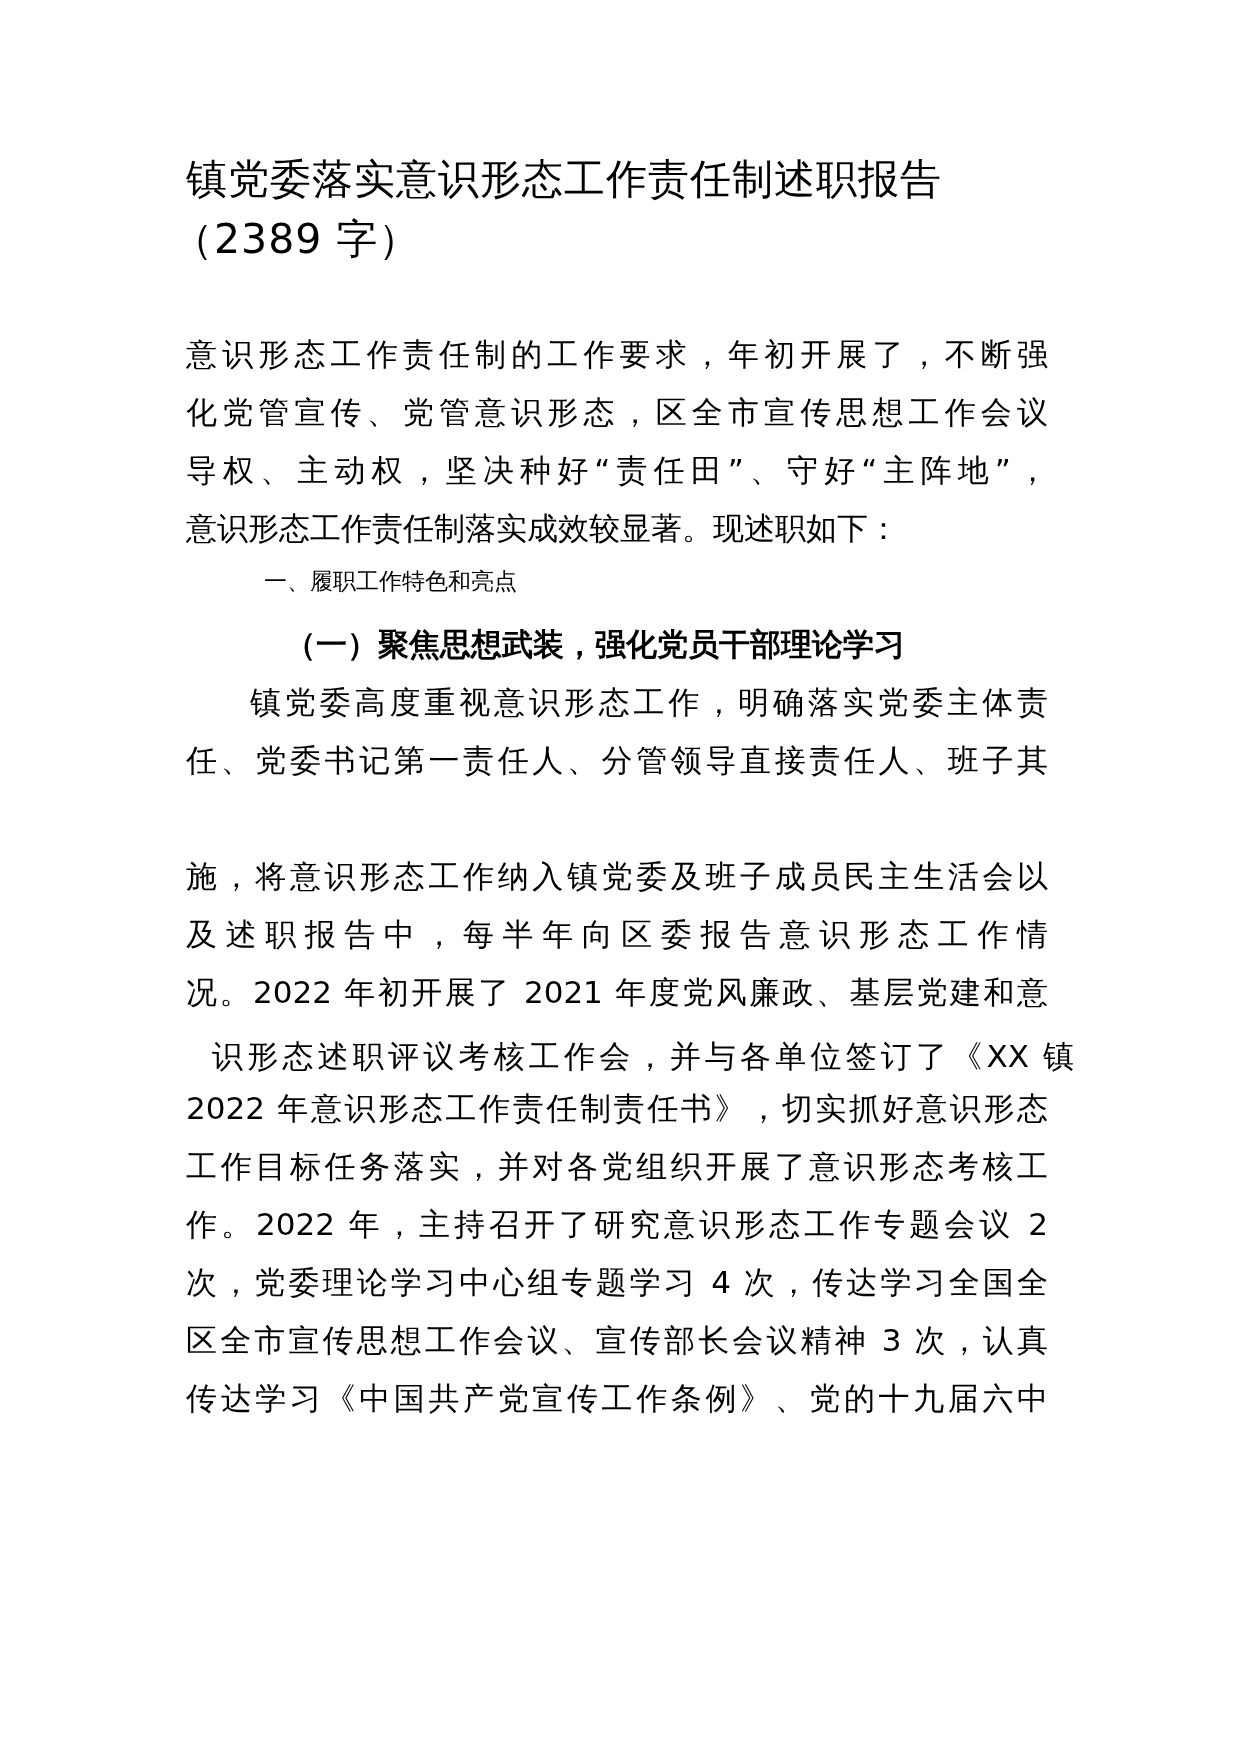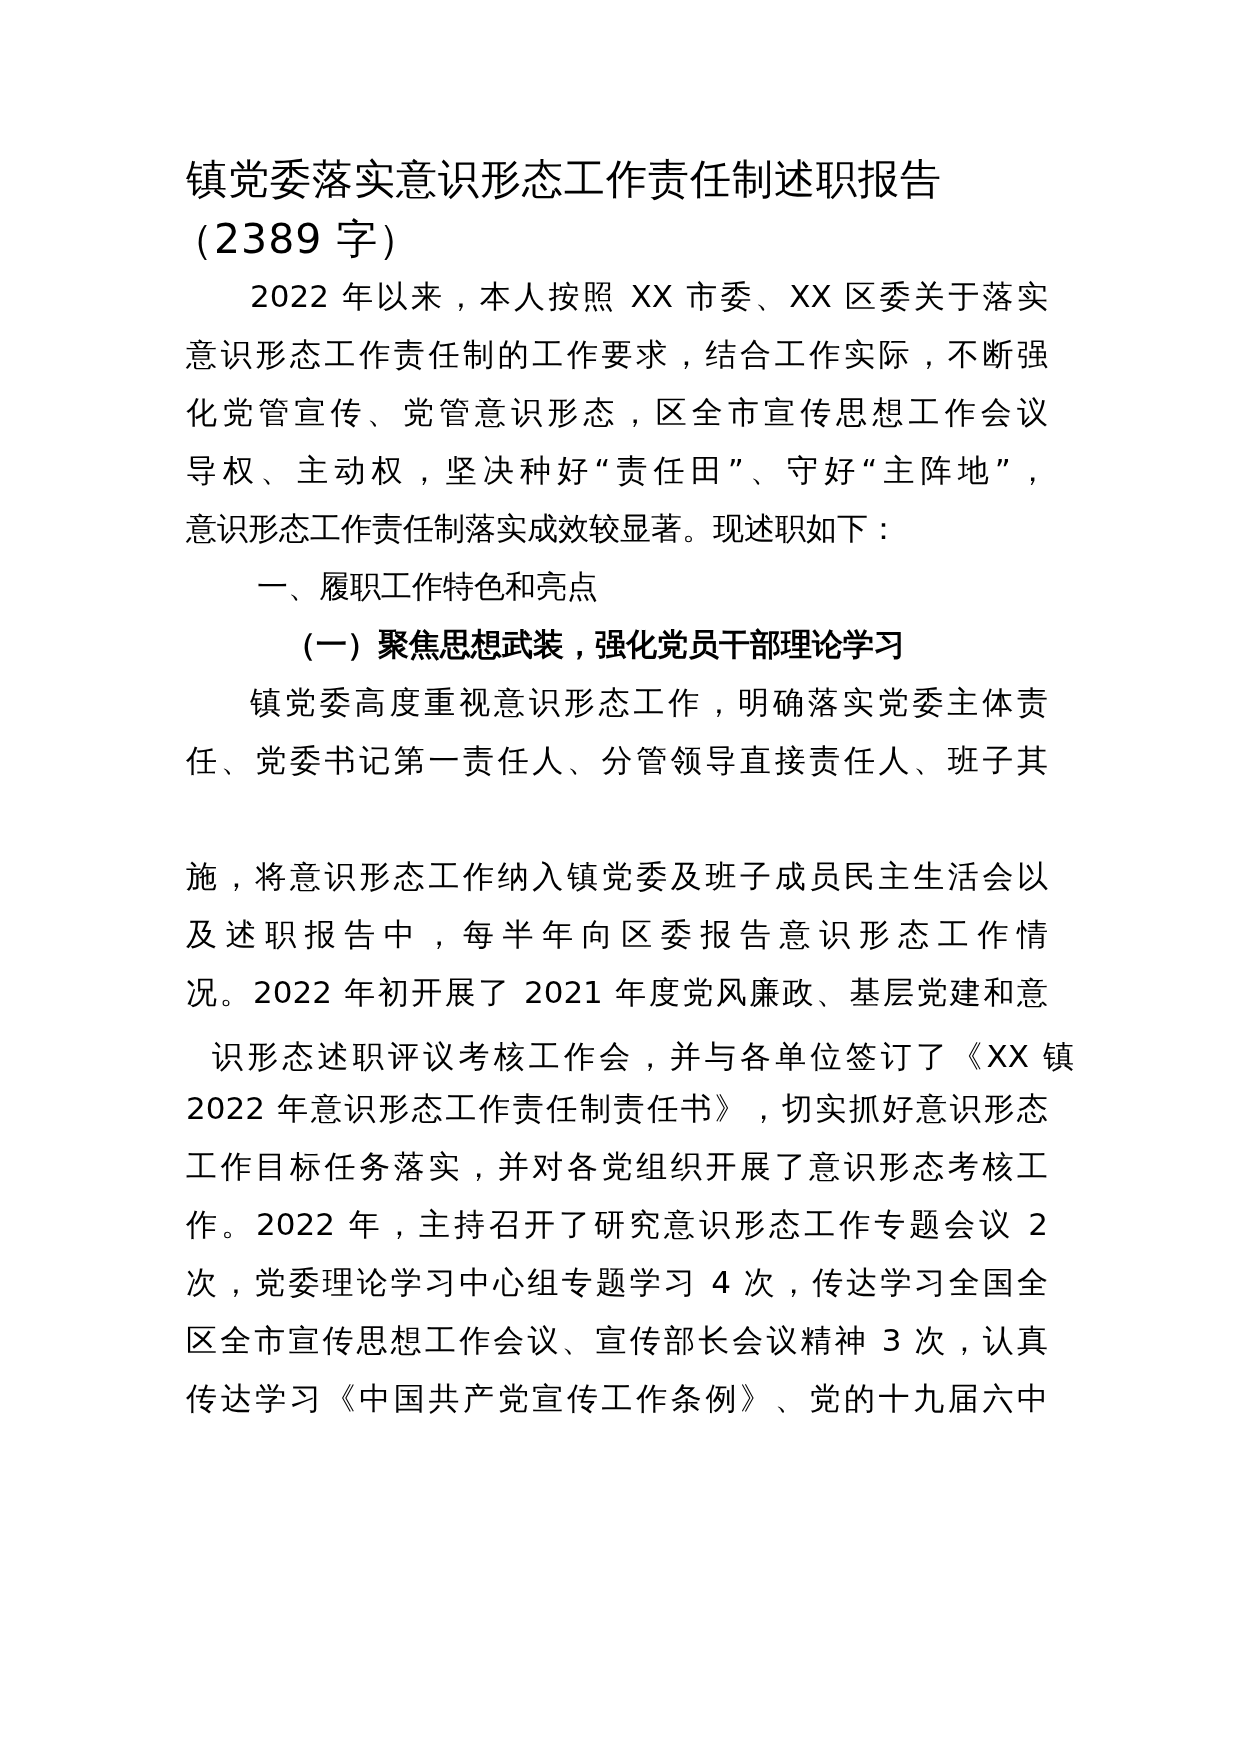--- a/index.html
+++ b/index.html
@@ -3,32 +3,31 @@
   <meta charset="utf-8">
   <style>
     html, body { margin: 0; padding: 0; background: #ffffff; }
     body { width: 1240px; height: 1754px; position: relative; overflow: hidden;
       font-family: "DejaVu Sans", sans-serif; color: #000; }
     .page { position: absolute; left: 0; top: 0; width: 1240px; height: 1754px; background: #fff; }
     .title { position: absolute; left: 186px; font-size: 41px; letter-spacing: 1px; white-space: nowrap; }
     .line { position: absolute; left: 186px; width: 862px; font-size: 31px; white-space: nowrap; text-align: justify; text-align-last: justify; }
     .indent { left: 250px; width: 798px; }
     .last { text-align-last: left; }
-    .h1 { position: absolute; left: 257px; font-size: 31px; white-space: nowrap; }
+    .h1 { position: absolute; left: 264px; font-size: 23px; white-space: nowrap; }
     .h2 { position: absolute; left: 262px; font-size: 31px; font-weight: bold; white-space: nowrap; margin-left: 23px; }
   </style>
 </head>
 <body>
 
 <div class="page">
   <div class="title" style="top:152px;">镇党委落实意识形态工作责任制述职报告</div>
   <div class="title" style="top:212px; left:172px;">（2389 字）</div>
 
-  <div class="line indent" style="top:276px;">2022 年以来，本人按照 XX 市委、XX 区委关于落实</div>
-  <div class="line" style="top:334px;">意识形态工作责任制的工作要求，结合工作实际，不断强</div>
+  <div class="line" style="top:334px;">意识形态工作责任制的工作要求，年初开展了，不断强</div>
   <div class="line" style="top:392px;">化党管宣传、党管意识形态，区全市宣传思想工作会议</div>
   <div class="line" style="top:450px;">导权、主动权，坚决种好“责任田”、守好“主阵地”，</div>
   <div class="line last" style="top:508px;">意识形态工作责任制落实成效较显著。现述职如下：</div>
 
   <div class="h1" style="top:566px;">一、履职工作特色和亮点</div>
   <div class="h2" style="top:624px;">（一）聚焦思想武装，强化党员干部理论学习</div>
 
   <div class="line indent" style="top:682px;">镇党委高度重视意识形态工作，明确落实党委主体责</div>
   <div class="line" style="top:740px;">任、党委书记第一责任人、分管领导直接责任人、班子其</div>
   <div class="line" style="top:856px;">施，将意识形态工作纳入镇党委及班子成员民主生活会以</div>

